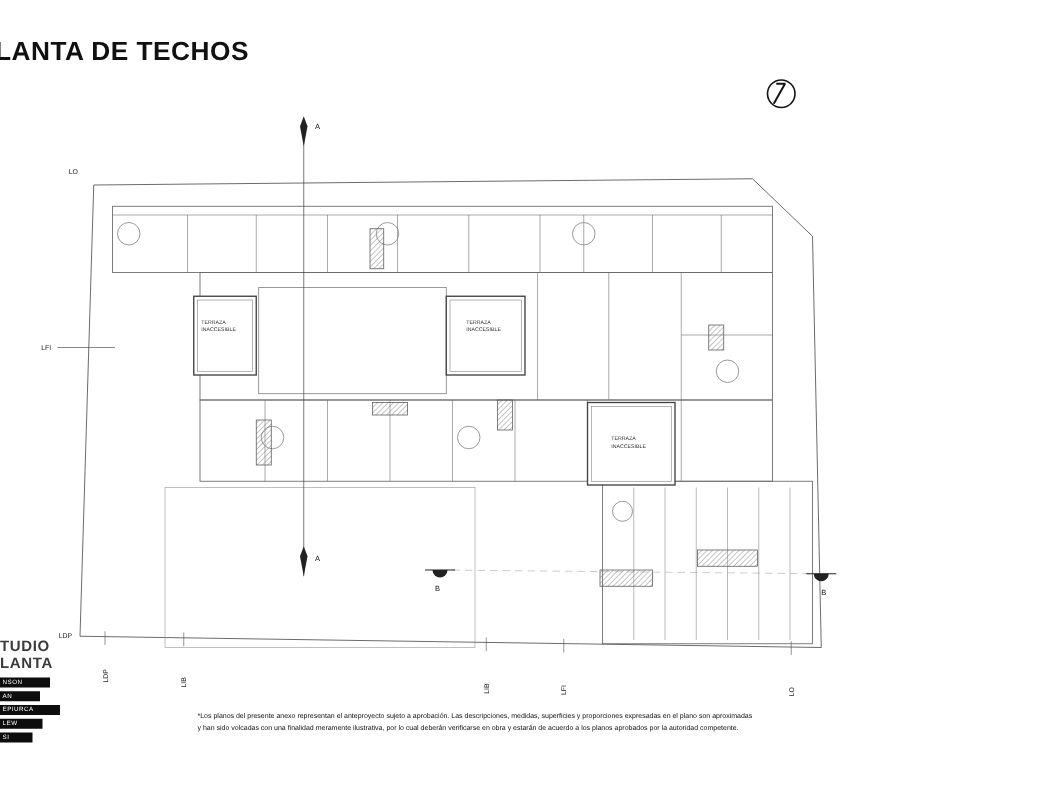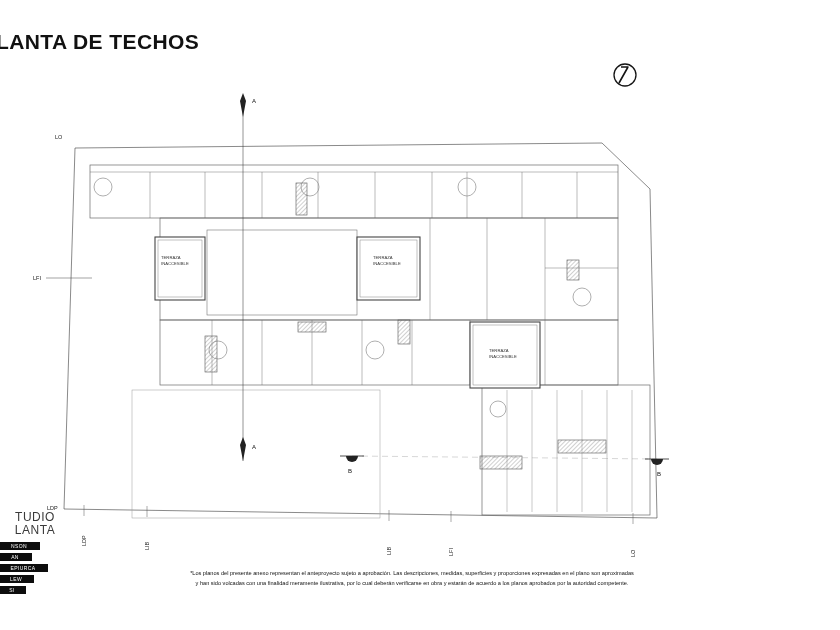--- a/index.html
+++ b/index.html
@@ -1,23 +1,23 @@
 <!DOCTYPE html>
 <html><head>
 <meta charset="utf-8">
 <style>
   html,body{margin:0;padding:0;background:#fff;}
   .page{position:relative;width:840px;height:630px;background:#ffffff;overflow:hidden;
-        font-family:"Liberation Sans",sans-serif;color:#1a1a1a;text-align:center;}
+        font-family:"Liberation Sans",sans-serif;color:#1a1a1a;}
   .page-title{position:absolute;left:-4px;top:30px;font-size:21px;font-weight:700;
               letter-spacing:.4px;color:#111;white-space:nowrap;}
   .plan-svg{position:absolute;left:0;top:0;}
   
   .logo{position:absolute;left:0;top:511px;width:70px;}
-  .logo-big{font-size:12px;font-weight:400;color:#3a3a3a;line-height:1.1;letter-spacing:.5px;}
+  .logo-big{font-size:12px;font-weight:700;color:#3a3a3a;line-height:1.1;letter-spacing:.5px;}
   .logo-bars{margin-top:5px;}
   .logo-bar{background:#0d0d0d;color:#fff;font-size:5px;line-height:1;
             padding:1.5px 4px 1.5px 2px;margin-bottom:3px;width:max-content;min-width:18px;
             letter-spacing:.4px;}
   .logo-bar:nth-child(1){min-width:34px;}
   .logo-bar:nth-child(2){min-width:26px;}
   .logo-bar:nth-child(3){min-width:42px;}
   .logo-bar:nth-child(4){min-width:28px;}
   .logo-bar:nth-child(5){min-width:20px;}
   .disclaimer{position:absolute;left:158px;top:569px;width:508px;font-size:5.6px;

